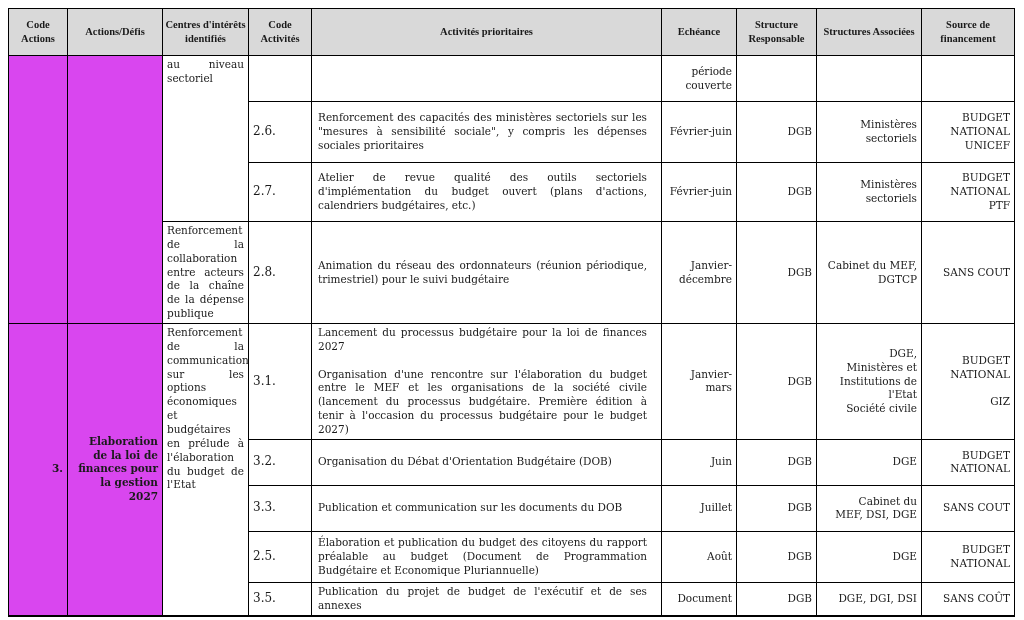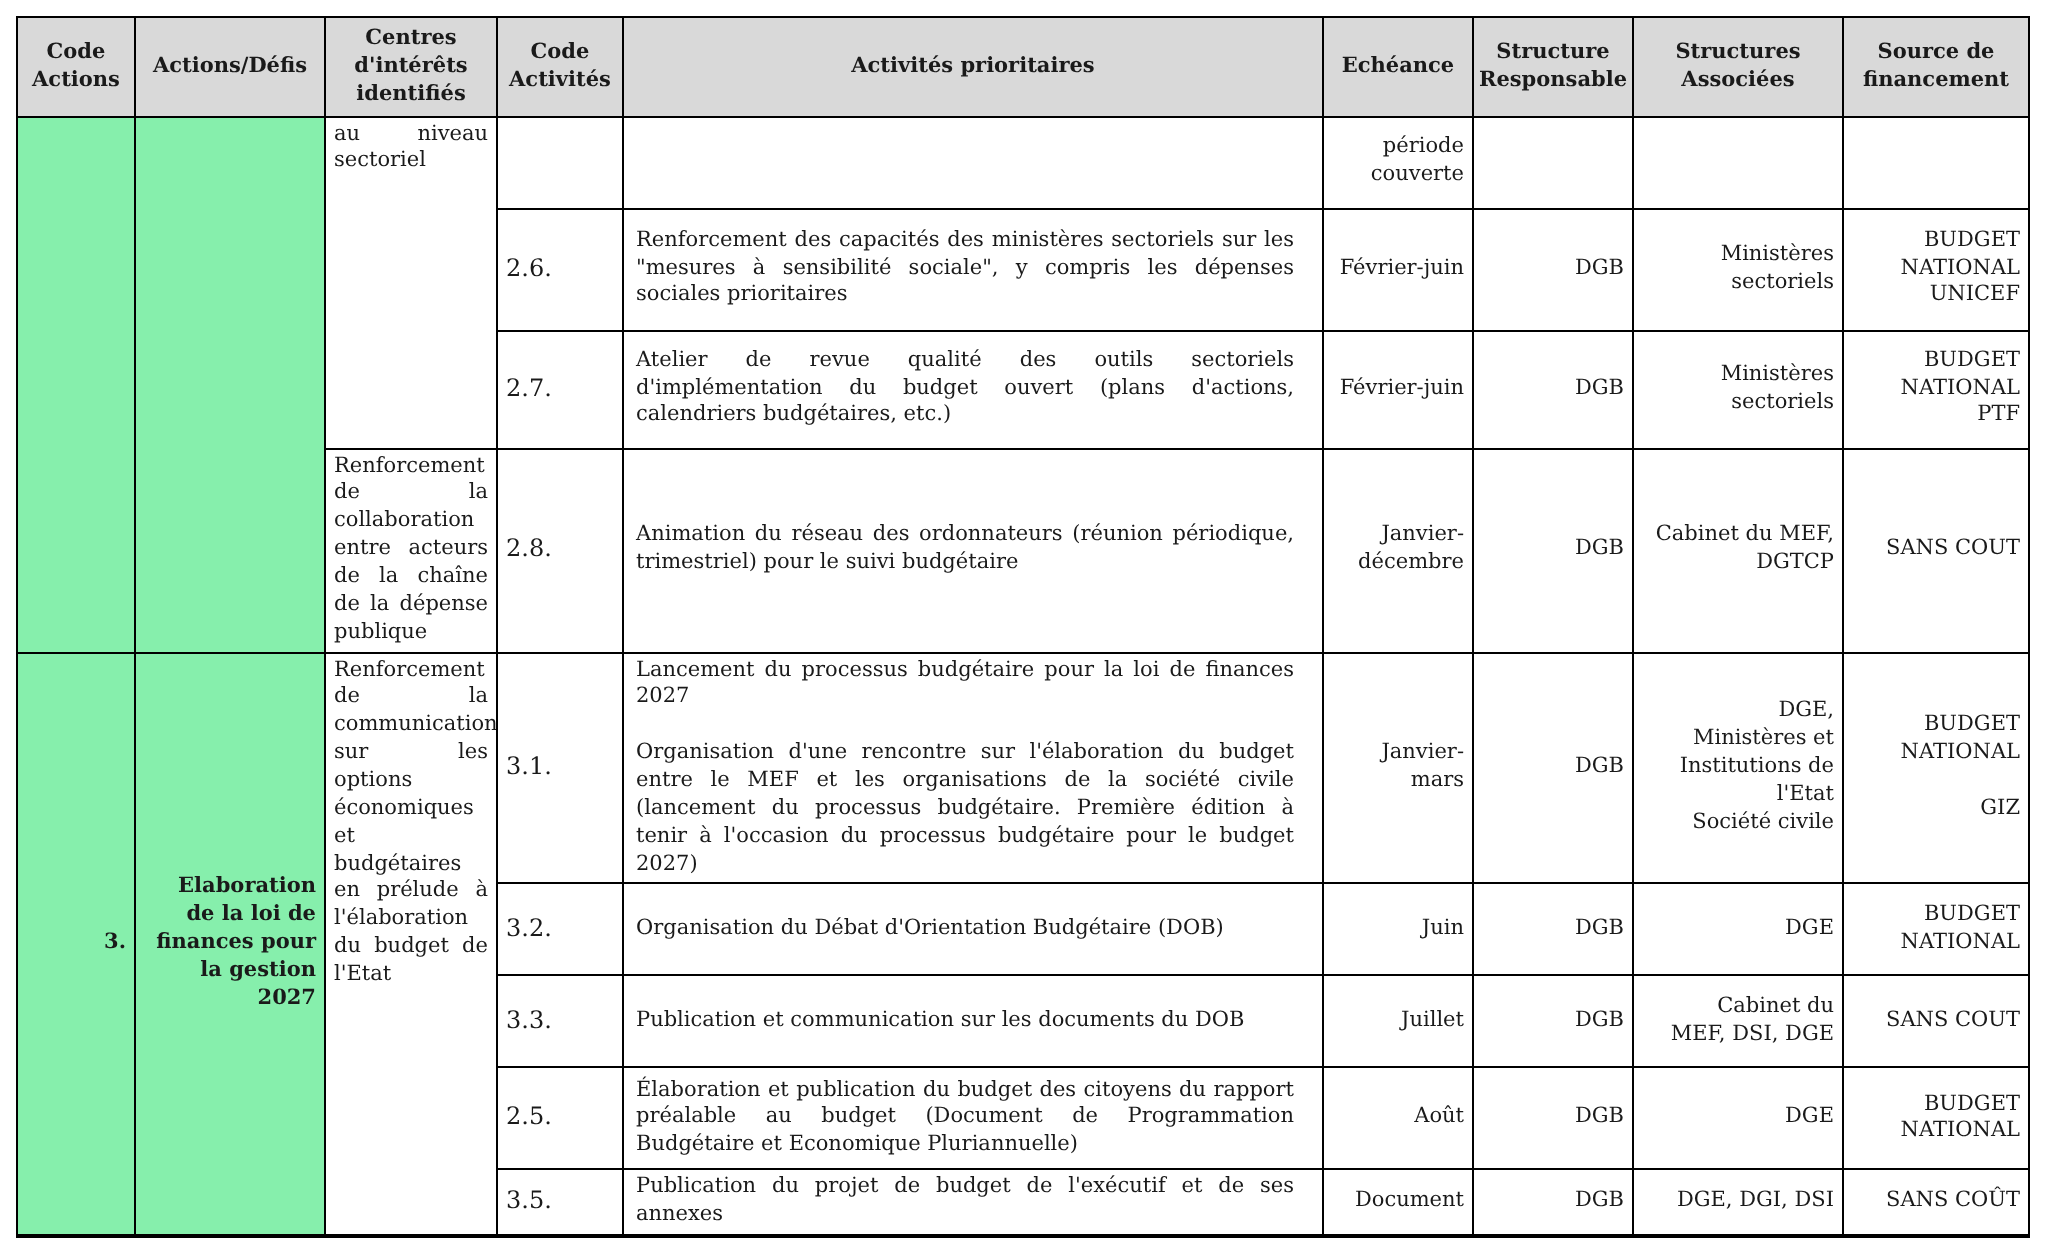--- a/index.html
+++ b/index.html
@@ -21,29 +21,29 @@
     line-height: 1.32;
     overflow: hidden;
   }
   th {
     background: #d9d9d9;
     font-weight: bold;
     text-align: center;
     padding: 3px 2px;
     line-height: 1.35;
   }
-  .beige   { background: #86efac; }
+  .beige   { background: #d946ef; }
   .bold    { font-weight: bold; }
   .center  { text-align: right; }
   .justify { text-align: justify; }
   .top     { vertical-align: top; }
   .code    { font-size: 12px; }
   .pre     { white-space: pre-line; }
   .padlr   { padding-left: 6px; padding-right: 14px; }
-  tr.h47  { height: 47px; }
+  tr.h47  { height: 47px; font-family: Liberation Serif, serif; }
   tr.h46  { height: 46px; margin-left: 33px; }
   tr.h61  { height: 61px; }
   tr.h59  { height: 59px; }
   tr.h100 { height: 100px; margin-top: 40px; }
   tr.h113 { height: 113px; }
   tr.h51  { height: 51px; }
   tr.h28  { height: 28px; }
 </style>
 </head>
 <body>

